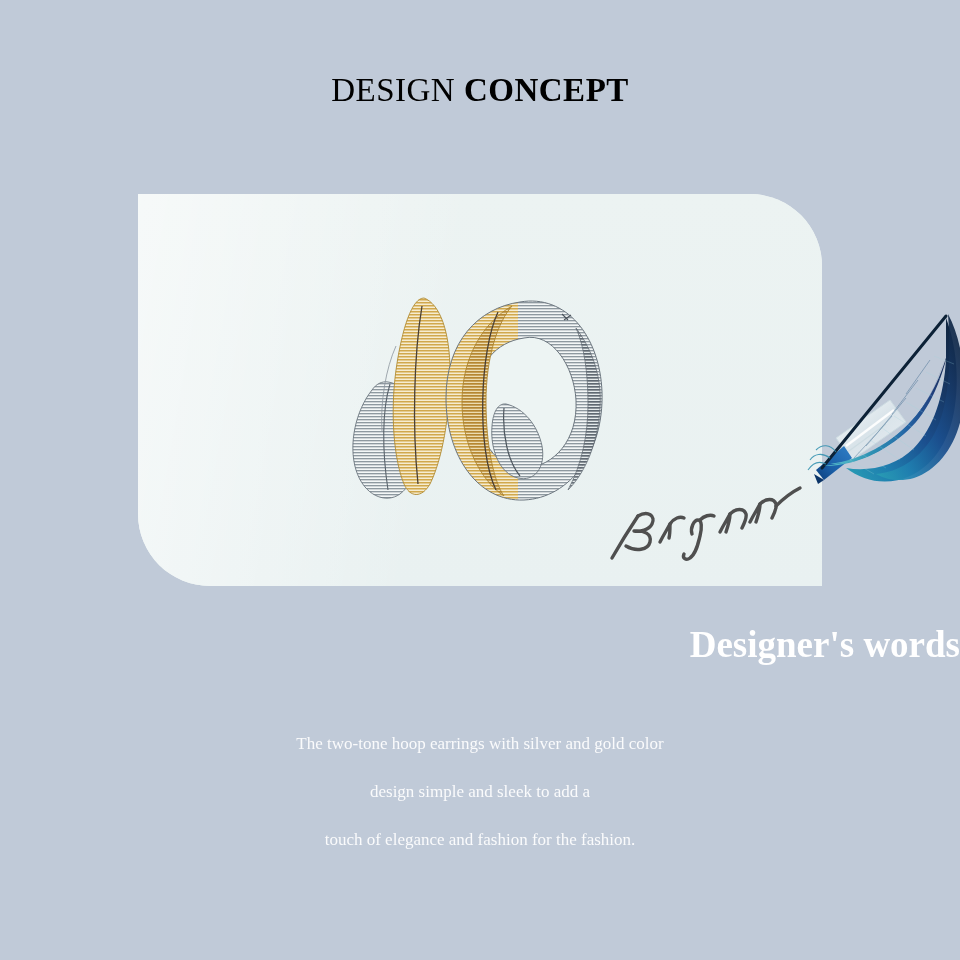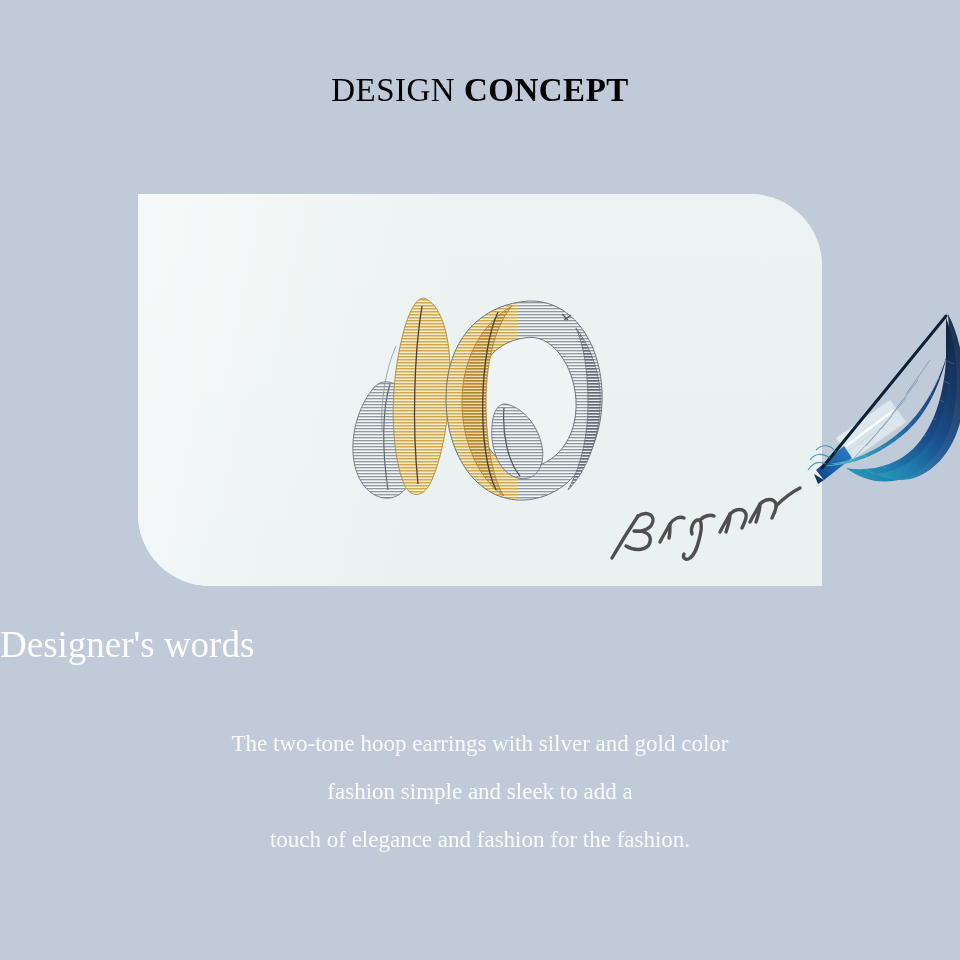--- a/index.html
+++ b/index.html
@@ -86,38 +86,38 @@
     height: 235px;
     pointer-events: none;
   }
 
   
   #subtitle {
     position: absolute;
     top: 620px;
     left: 0;
     width: 960px;
-    text-align: left;
+    text-align: right;
     font-family: "Liberation Serif", serif;
     font-size: 37px;
-    font-weight: 400;
+    font-weight: 700;
     color: #ffffff;
     line-height: 50px;
     white-space: nowrap;
   }
 
   
   #body-copy {
     position: absolute;
     top: 720px;
     left: 80px;
     width: 800px;
     text-align: center;
     font-family: "Liberation Serif", serif;
-    font-size: 23px;
+    font-size: 17px;
     font-weight: 400;
     color: rgba(255,255,255,0.92);
     line-height: 48px;
   }
   #body-copy .line { display: block; white-space: nowrap; }
 </style>
 </head>
 <body>
 
 <div id="page">
@@ -292,17 +292,17 @@
         <path d="M112 170 C104 164 96 166 92 172"></path>
         <path d="M118 164 C112 156 104 156 98 162"></path>
       </g>
     </svg>
   </div>
 
   <div id="subtitle">Designer's words</div>
 
   <div id="body-copy">
     <span class="line">The two-tone hoop earrings with silver and gold color</span>
-    <span class="line">fashion simple and sleek to add a</span>
+    <span class="line">design simple and sleek to add a</span>
     <span class="line">touch of elegance and fashion for the fashion.</span>
   </div>
 
 </div>
 
 </body></html>

